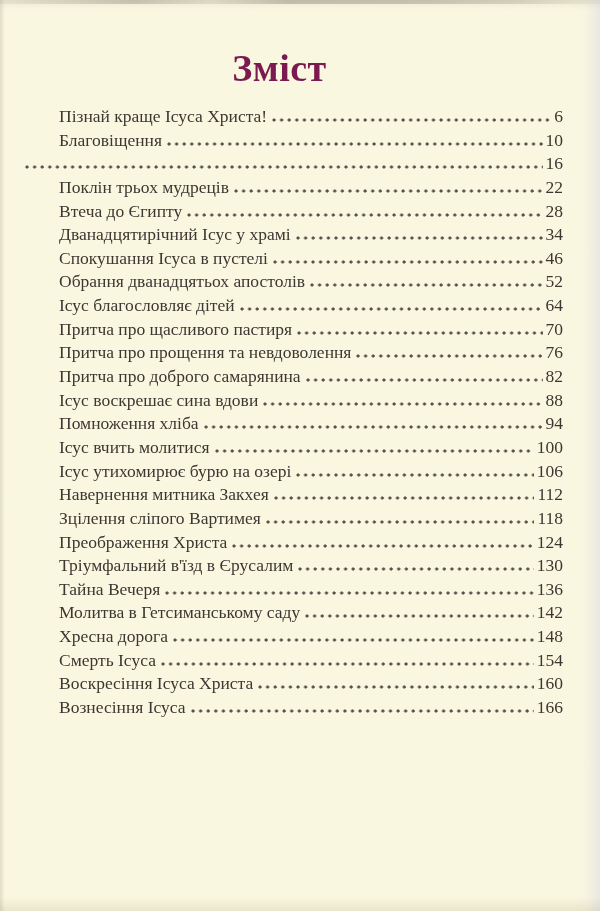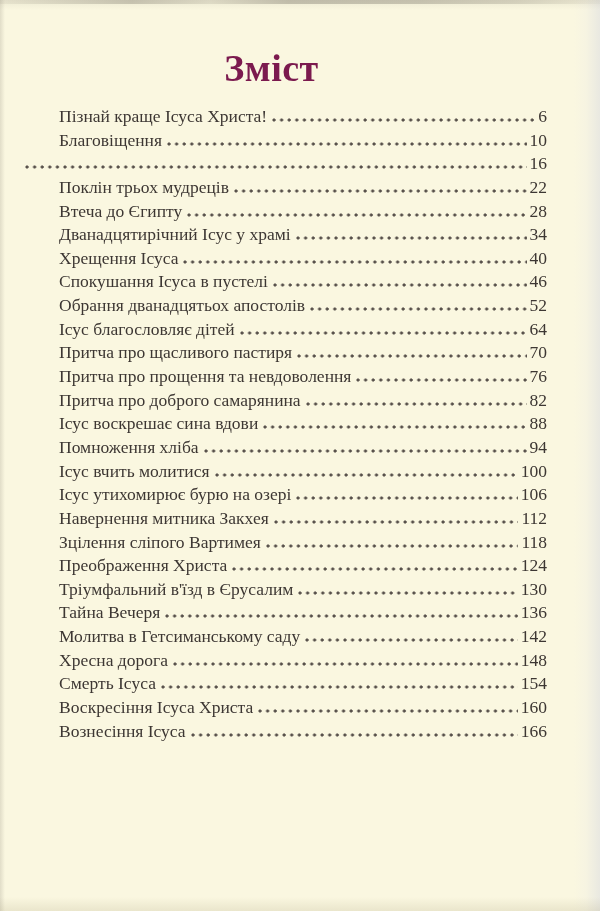--- a/index.html
+++ b/index.html
@@ -13,21 +13,21 @@
   }
   .page {
     position: absolute;
     inset: 0;
     background:
       linear-gradient(to bottom, rgba(120,110,90,0.10) 0px, rgba(120,110,90,0.0) 10px),
       linear-gradient(to top, rgba(160,150,110,0.18) 0px, rgba(160,150,110,0.0) 14px),
       linear-gradient(to left, rgba(230,230,225,0.85) 0px, rgba(240,238,228,0.35) 14px, rgba(240,238,228,0.0) 26px),
       linear-gradient(to right, rgba(150,145,130,0.25) 0px, rgba(150,145,130,0.0) 5px);
     box-sizing: border-box;
-    padding: 38px 53px 0 20px;
+    padding: 38px 37px 0 20px;
   }
   .top-shadow {
     position: absolute;
     top: 0; left: 0; right: 0;
     height: 4px;
     background: linear-gradient(to right,
       rgba(70,65,58,0.10) 0%, rgba(70,65,58,0.45) 22%, rgba(70,65,58,0.20) 35%,
       rgba(70,65,58,0.50) 48%, rgba(70,65,58,0.45) 70%, rgba(70,65,58,0.30) 86%,
       rgba(70,65,58,0.05) 100%);
     opacity: 0.55;
@@ -95,25 +95,20 @@
         <span class="label">Втеча до Єгипту</span>
         <span class="leader"></span>
         <span class="pagenum">28</span>
       </div>
       <div class="row">
         <span class="label">Дванадцятирічний Ісус у храмі</span>
         <span class="leader"></span>
         <span class="pagenum">34</span>
       </div>
       <div class="row">
-        <span class="label">Хрещення Ісуса</span>
-        <span class="leader"></span>
-        <span class="pagenum">40</span>
-      </div>
-      <div class="row">
         <span class="label">Спокушання Ісуса в пустелі</span>
         <span class="leader"></span>
         <span class="pagenum">46</span>
       </div>
       <div class="row">
         <span class="label">Обрання дванадцятьох апостолів</span>
         <span class="leader"></span>
         <span class="pagenum">52</span>
       </div>
       <div class="row">

